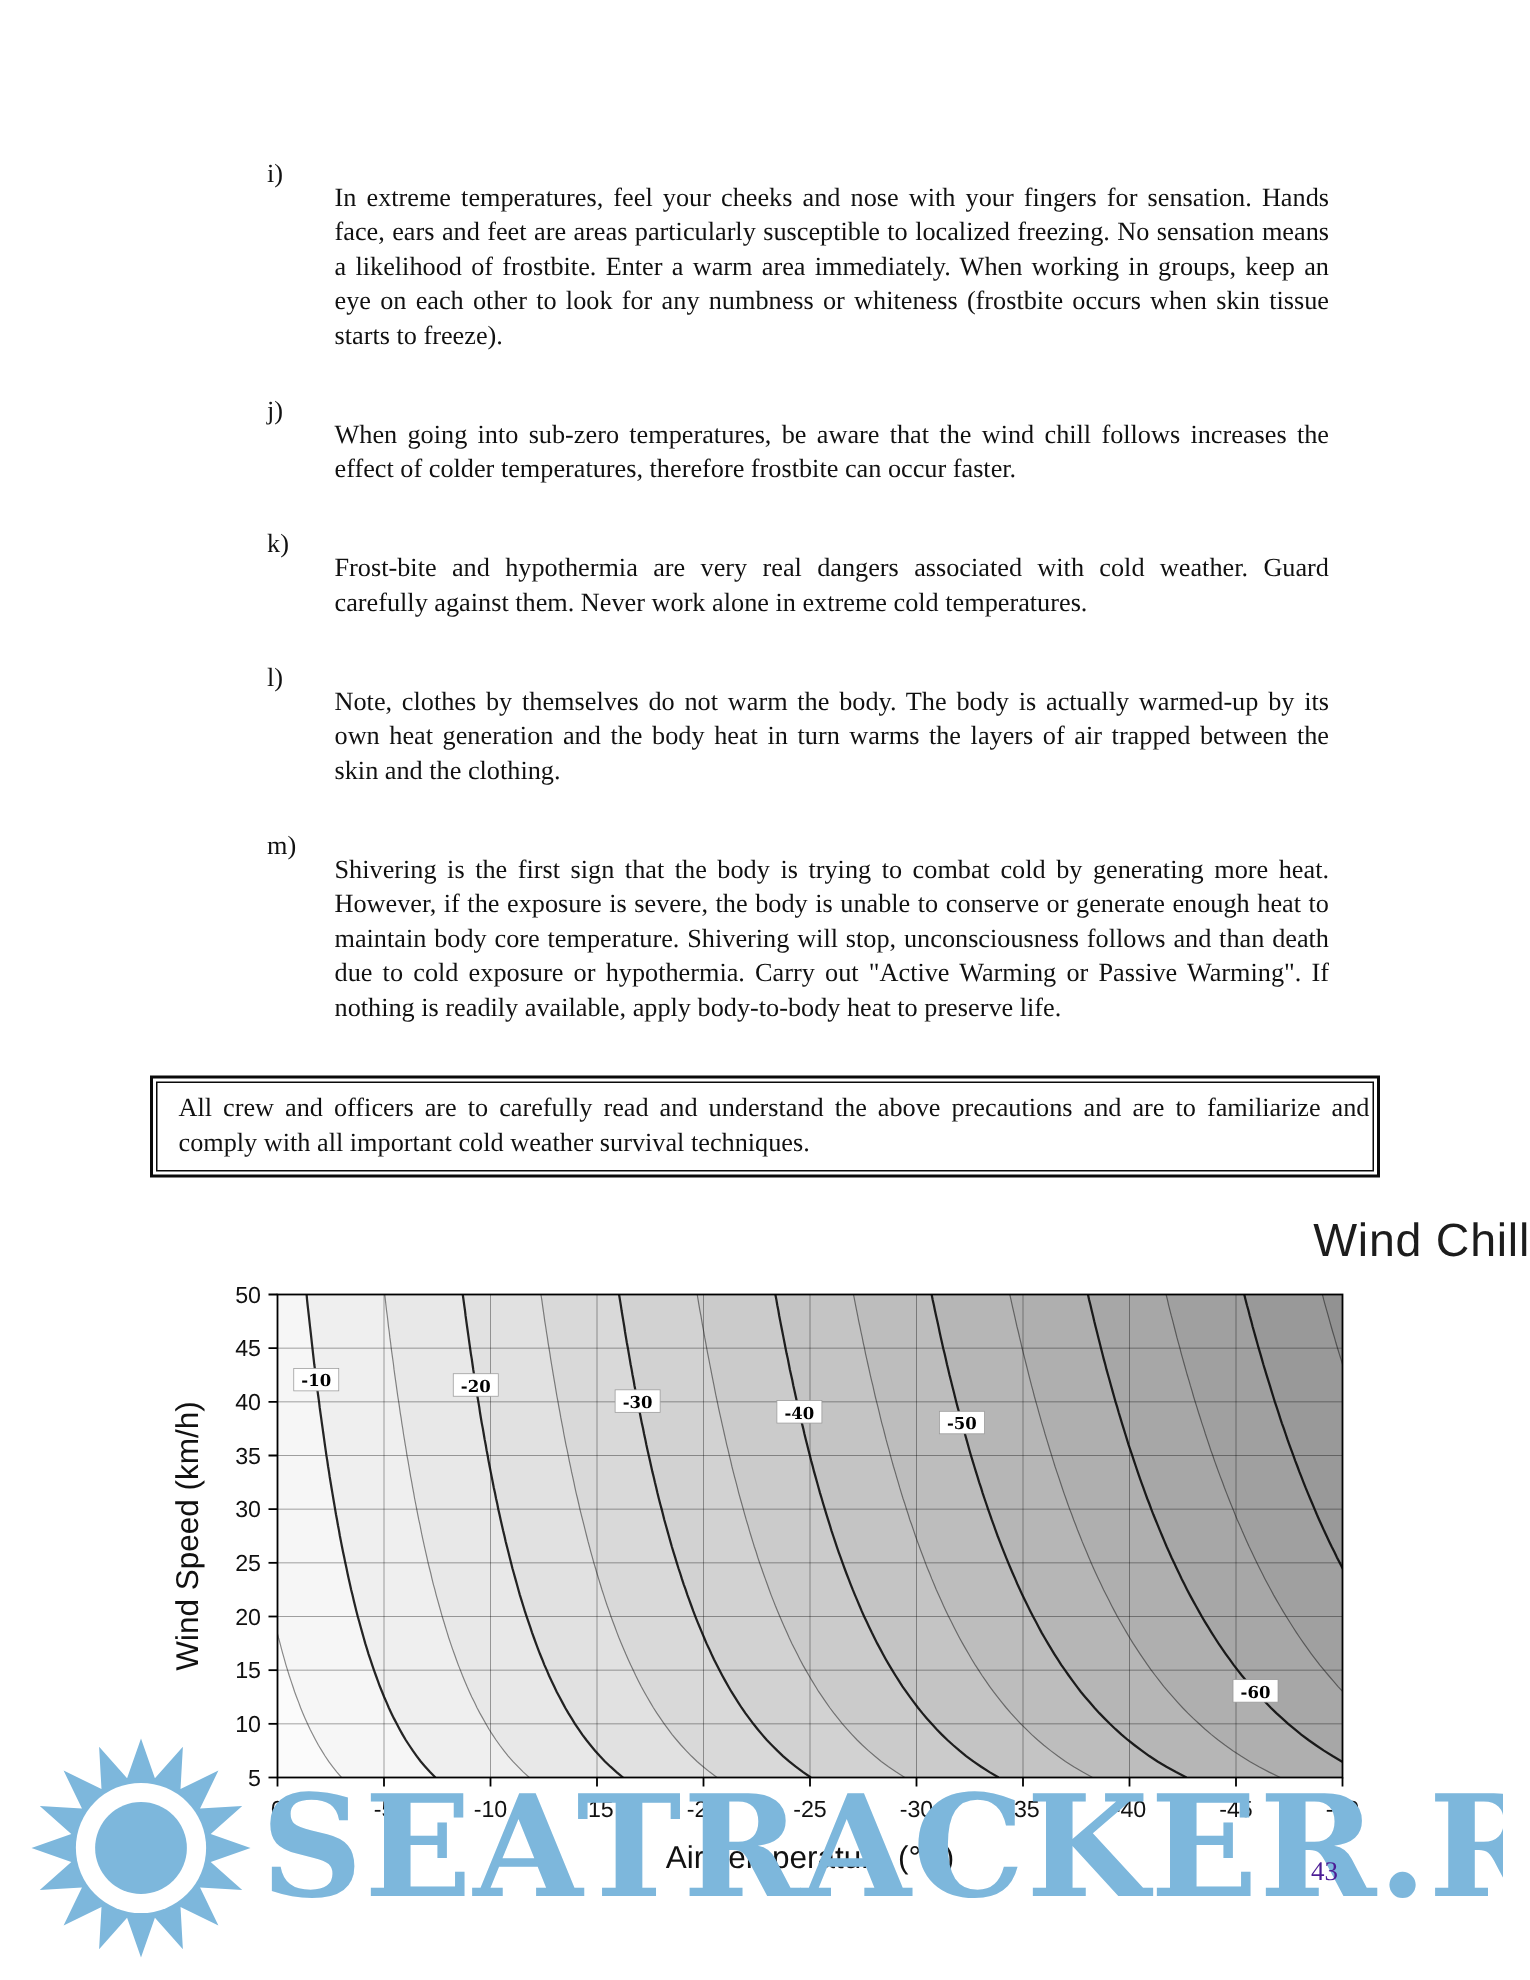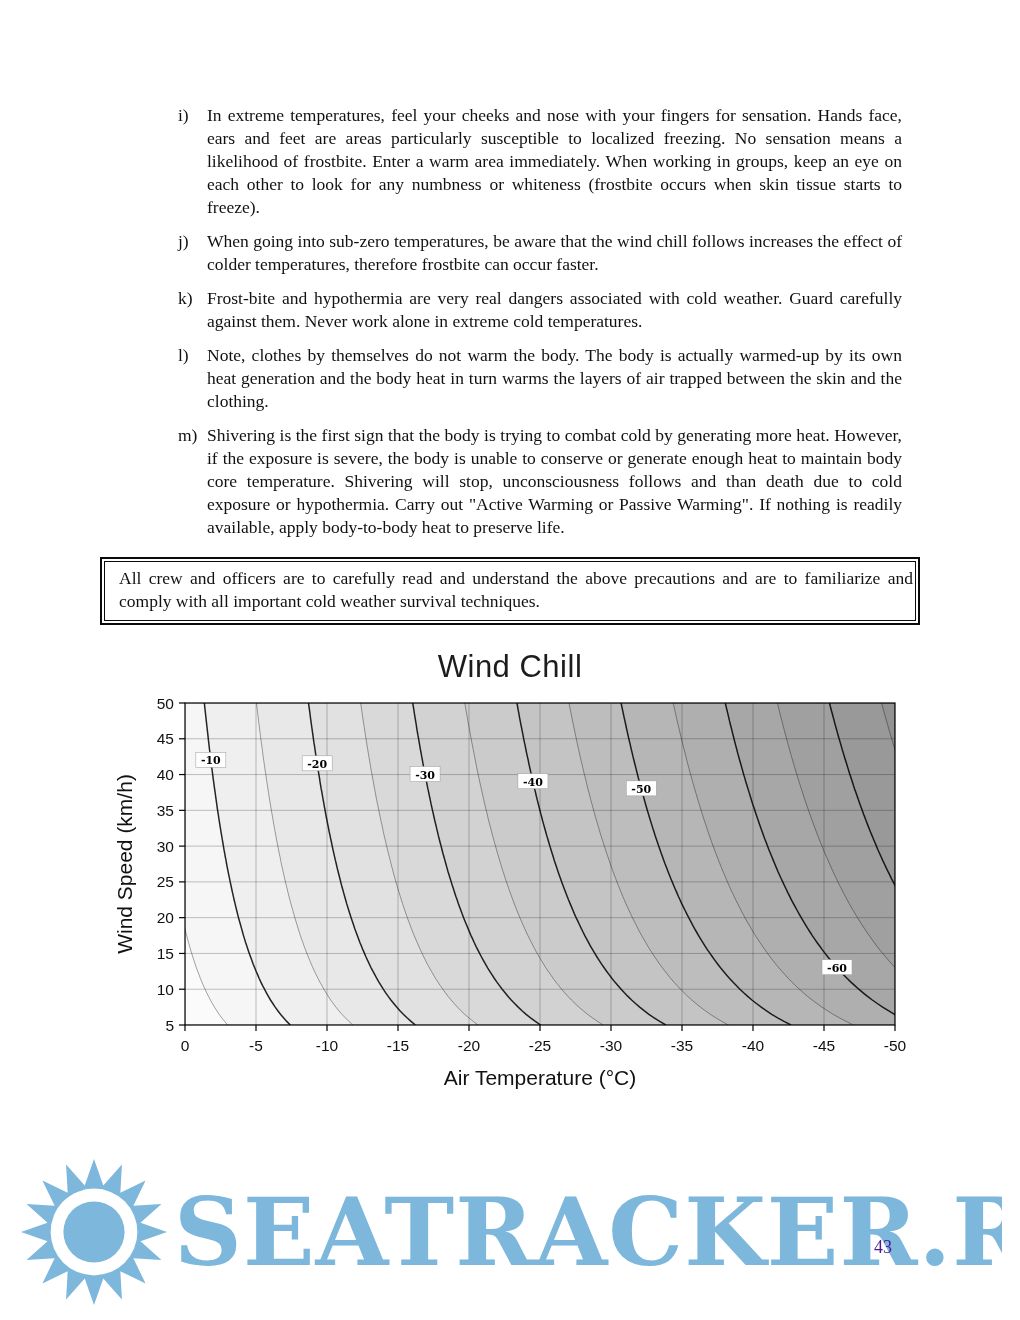--- a/index.html
+++ b/index.html
@@ -8,27 +8,27 @@
     width:1020px;height:1320px;
     margin:0 auto;
     background:#ffffff;
     font-family:"Liberation Serif", serif;
     color:#111;
     overflow:hidden;
   }
   .list{padding:104px 118px 0 178px;}
   .list-item{display:flex;margin-bottom:11px;font-size:17.5px;line-height:23px;}
   .li-label{flex:0 0 29px;}
-  .li-text{flex:1;text-align:justify;margin:0;}
+  .li-text{flex:1;text-align:justify;margin:16px;}
   .notice{margin:18px 100px 0 100px;border:2px solid #0a0a0a;padding:2px;}
   .notice-inner{border:1px solid #0a0a0a;padding:5px 2px 7px 14px;}
   .notice-inner p{margin:0;font-size:17.5px;line-height:23px;text-align:justify;}
   .chart-block{margin-top:24px;}
   .chart-title{
-    text-align:center;
+    text-align:right;
     font-family:"Liberation Sans", sans-serif;
     font-size:31px;color:#1c1c1c;margin-bottom:6px;letter-spacing:0.5px;
   }
   #chart-svg{display:block;margin-left:75px;}
   .watermark{
     position:absolute;left:20px;bottom:14px;width:982px;
     display:flex;align-items:center;
   }
   .sun{flex:0 0 auto;}
   .wm-text{

